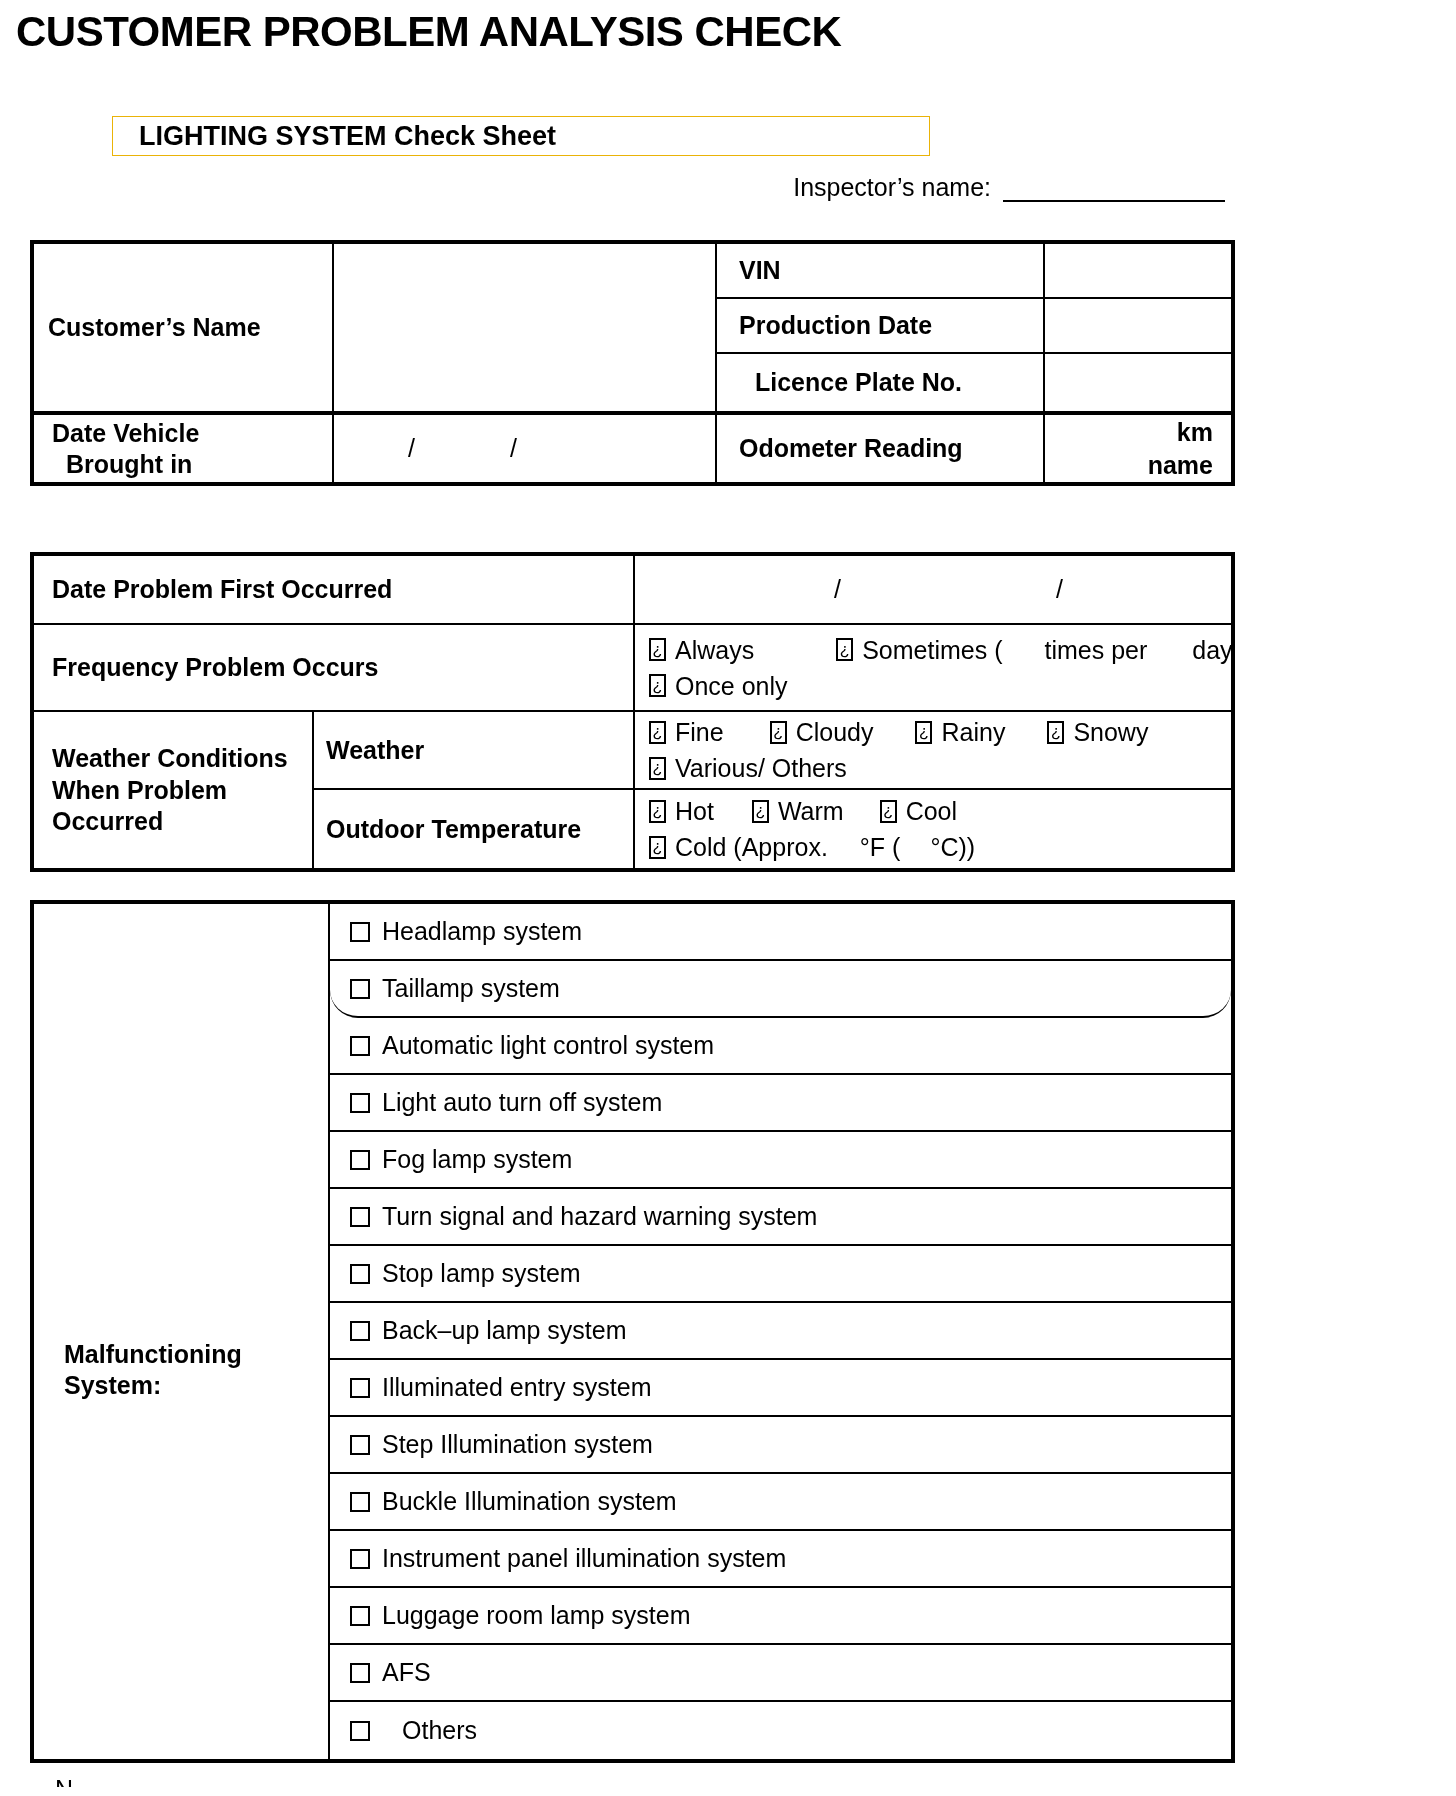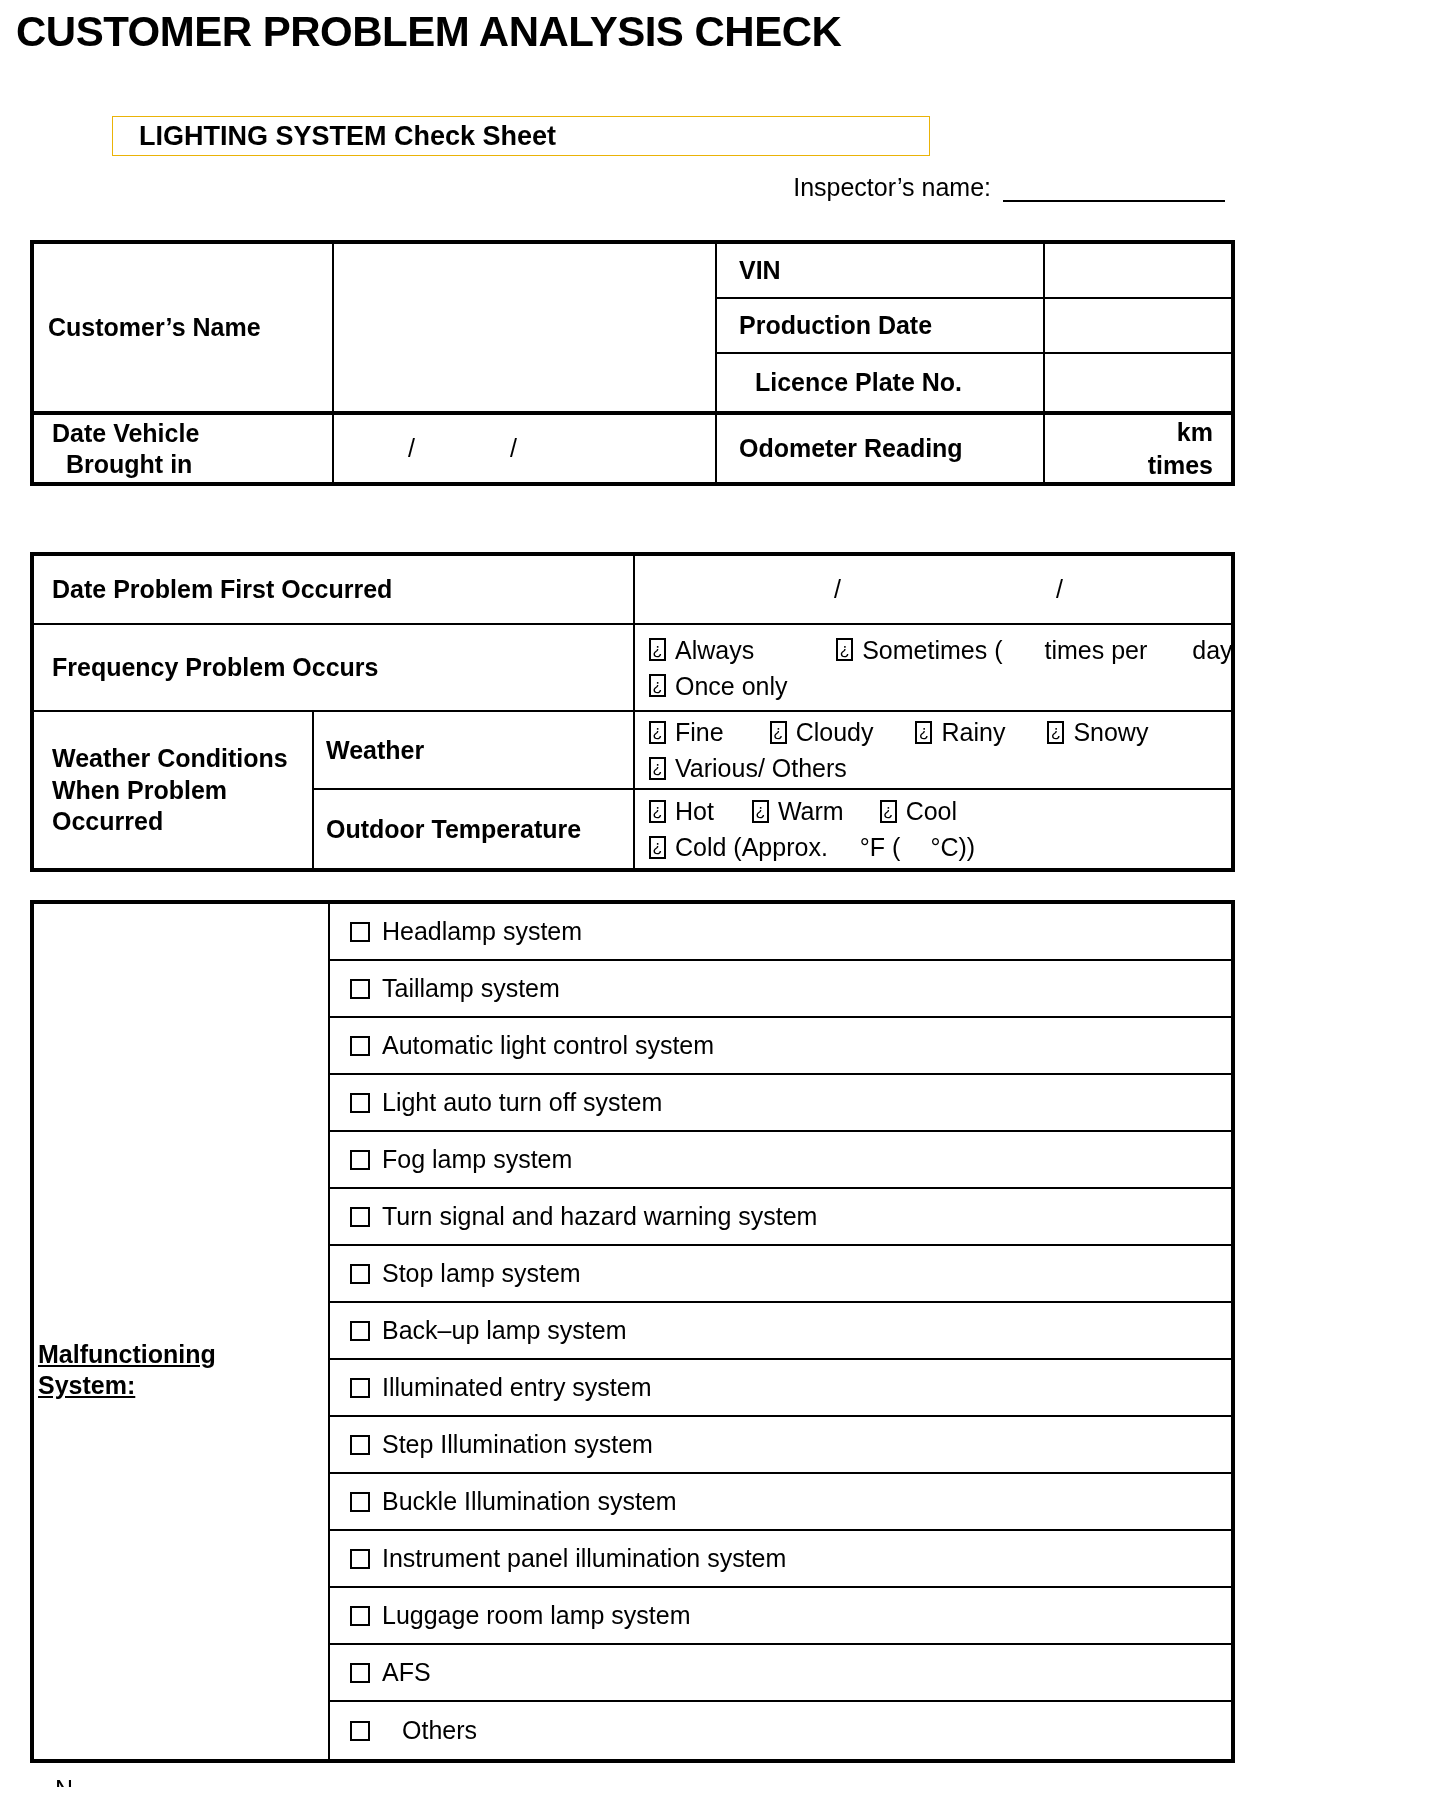--- a/index.html
+++ b/index.html
@@ -88,21 +88,21 @@
     <span>Date Vehicle</span>
     <span style="margin-left:14px;">Brought in</span>
   </div>
   <div class="cell br bt4 slashcell" style="grid-row:4; grid-column:2;">
     <span style="margin-left:60px;">/</span>
     <span style="margin-left:95px;">/</span>
   </div>
   <div class="cell lbl br bt4" style="grid-row:4; grid-column:3; padding-left:22px;">Odometer Reading</div>
   <div class="cell bt4 units" style="grid-row:4; grid-column:4;">
     <span>km</span>
-    <span>times</span>
+    <span>name</span>
   </div>
 </div>
 
 <div class="tbl" id="t2">
   <div class="cell lbl br bb" style="grid-row:1; grid-column:1 / span 2; padding-left:18px;">Date Problem First Occurred</div>
   <div class="cell bb slashcell" style="grid-row:1; grid-column:3;">
     <span style="margin-left:185px;">/</span>
     <span style="margin-left:215px;">/</span>
   </div>
 
@@ -159,30 +159,30 @@
     <div class="optline">
       <span class="qbox">¿</span>
       <span>Cold (Approx.</span>
       <span style="margin-left:32px;">°F (</span>
       <span style="margin-left:30px;">°C))</span>
     </div>
   </div>
 </div>
 
 <div class="tbl" id="t3">
-  <div class="cell lbl br col2lines malf-label" style="grid-row:1 / span 15; grid-column:1; padding-left:4px;text-decoration:underline;">
+  <div class="cell lbl br col2lines malf-label" style="grid-row:1 / span 15; grid-column:1; padding-left:30px;">
     <span>Malfunctioning</span>
     <span>System:</span>
   </div>
 
   <div class="cell bb" style="grid-row:1; grid-column:2; padding-left:20px;">
     <span class="sqbox"></span>
     <span>Headlamp system</span>
   </div>
-  <div class="cell bb" style="grid-row:2; grid-column:2; padding-left:20px;">
+  <div class="cell bb" style="grid-row:2; grid-column:2; padding-left:20px;border-radius:28px;">
     <span class="sqbox"></span>
     <span>Taillamp system</span>
   </div>
   <div class="cell bb" style="grid-row:3; grid-column:2; padding-left:20px;">
     <span class="sqbox"></span>
     <span>Automatic light control system</span>
   </div>
   <div class="cell bb" style="grid-row:4; grid-column:2; padding-left:20px;">
     <span class="sqbox"></span>
     <span>Light auto turn off system</span>

